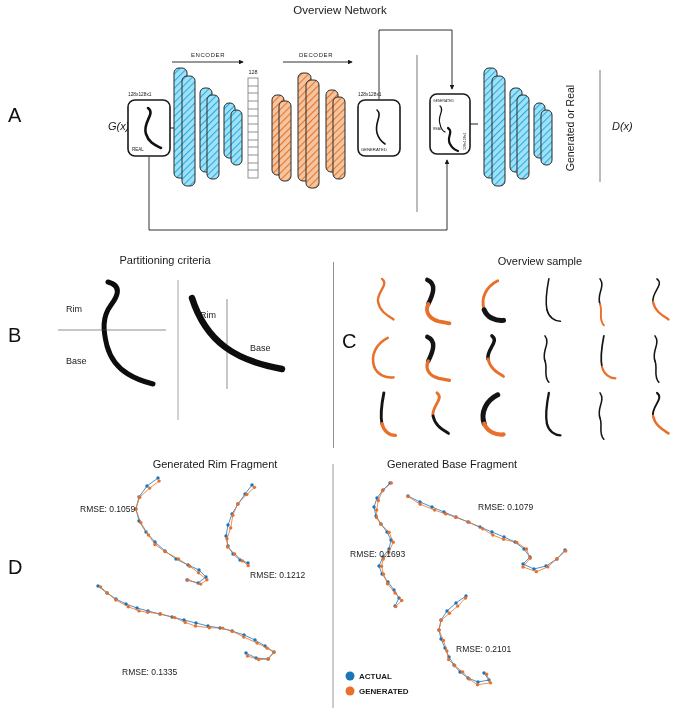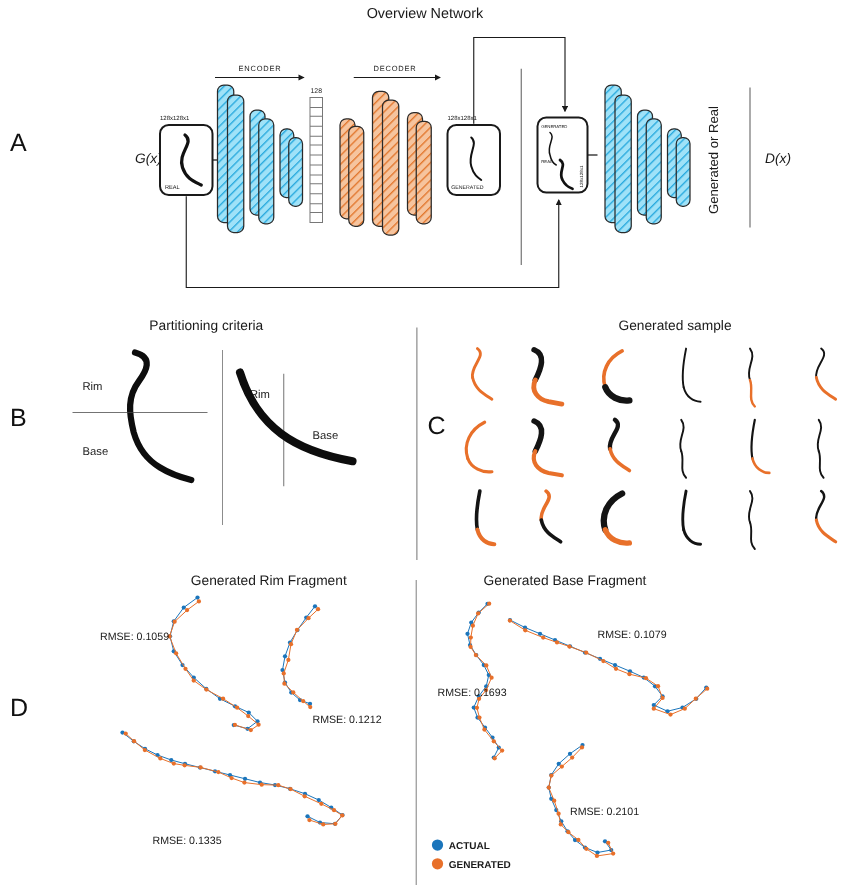--- a/index.html
+++ b/index.html
@@ -139,21 +139,21 @@
     <line x1="158" y1="28" x2="158" y2="168" stroke="#666" stroke-width="0.6"></line>
 
     <text x="180" y="66" font-size="9">Rim</text>
     <line x1="207" y1="47" x2="207" y2="137" stroke="#444" stroke-width="0.6"></line>
     <path d="M172,46 c7,22 17,37 33,49 c16,12 35,18 57,22" fill="none" stroke="#0d0d0d" stroke-width="6.5" stroke-linecap="round"></path>
     <text x="230" y="99" font-size="9">Base</text>
   </svg>
 
   <div class="divider-v" style="left:333px;top:262px;height:186px"></div>
 
-  <div class="c-title" style="left:440px;top:255px;width:200px;text-align:center">Generated sample</div>
+  <div class="c-title" style="left:440px;top:255px;width:200px;text-align:center">Overview sample</div>
   <div class="grid" id="sample-grid">
       <svg viewBox="0 0 44 58" class="glyph">
         <path d="M24,4 C32,10 18,18 20,28" fill="none" stroke="#e8702a" stroke-width="2.4" stroke-linecap="round"></path>
         <path d="M20,28 C22,38 30,42 36,46" fill="none" stroke="#e8702a" stroke-width="2.4" stroke-linecap="round"></path>
       </svg>
       <svg viewBox="0 0 44 58" class="glyph">
         <path d="M14,5 C24,9 20,20 15,30" fill="none" stroke="#141414" stroke-width="4.6" stroke-linecap="round"></path>
         <path d="M15,30 C11,39 17,46 26,48 L37,50" fill="none" stroke="#e8702a" stroke-width="4" stroke-linecap="round"></path>
       </svg>
       <svg viewBox="0 0 44 58" class="glyph">

